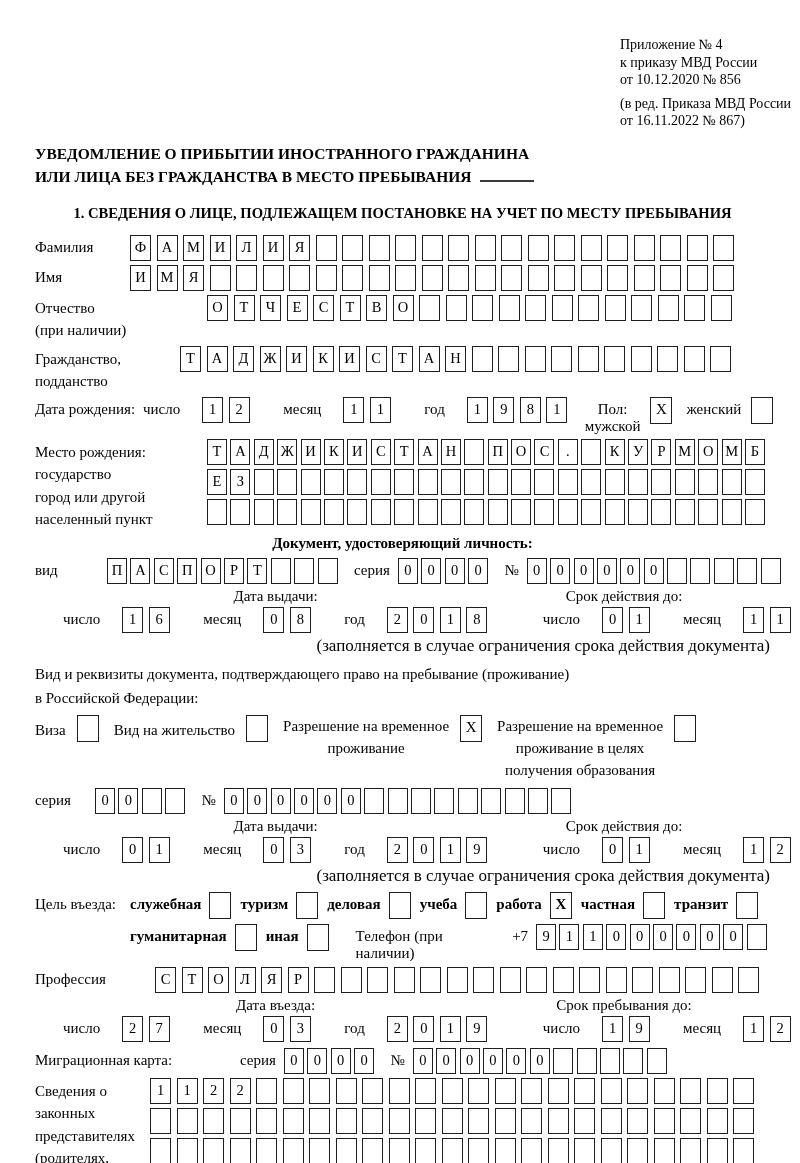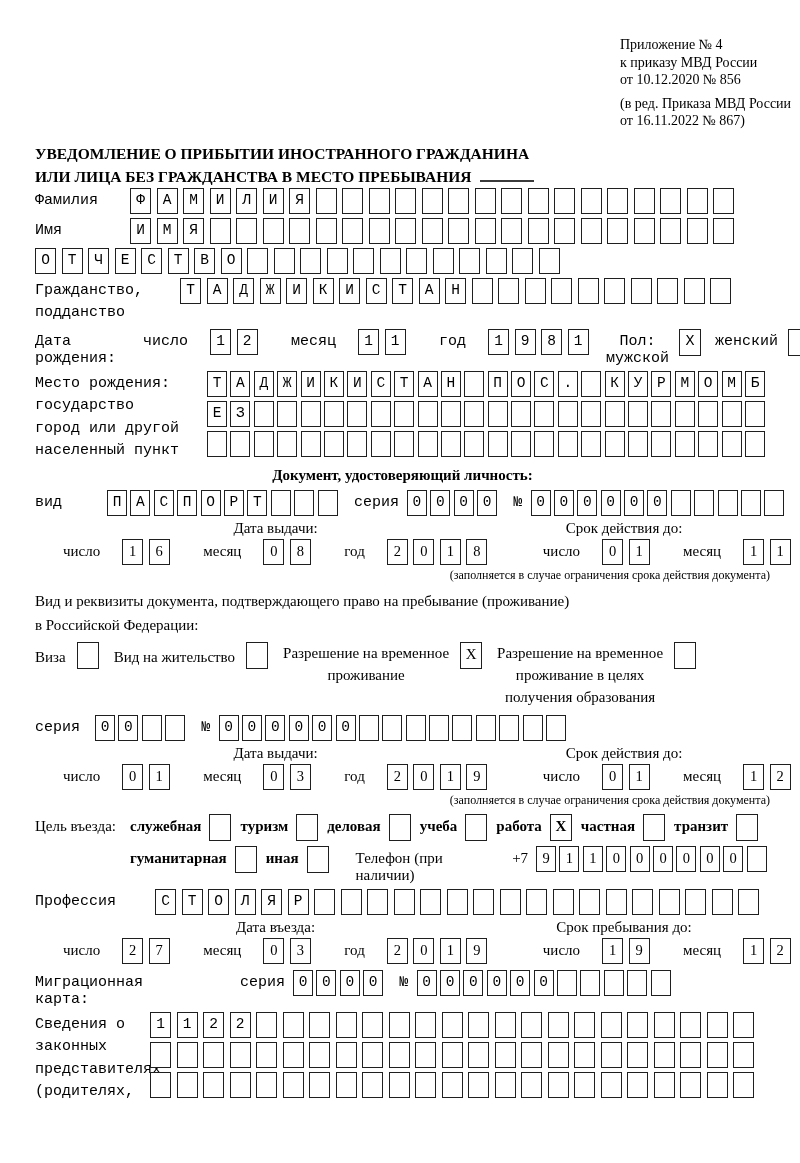--- a/index.html
+++ b/index.html
@@ -8,21 +8,21 @@
     font-family:"Liberation Serif","DejaVu Serif",serif;font-size:15px;
     overflow:hidden;
   }
   .page{box-sizing:border-box;padding:36px 30px 0 35px;}
   .top-block{margin-left:585px;width:190px;font-size:14px;line-height:17.5px;}
   .amend{margin-top:6px;}
   .form-label{text-align:right;font-weight:bold;font-size:15px;margin-top:13px;letter-spacing:.5px;padding-right:2px;}
   .title{margin-top:12px;font-weight:bold;font-size:15.5px;line-height:23px;}
   .blank{display:inline-block;width:54px;border-bottom:2.2px solid #3a3a3a;margin-left:9px;height:13px;}
   .section-heading{margin-top:17px;margin-bottom:13px;text-align:center;font-weight:bold;font-size:14.6px;}
-  .row{display:flex;align-items:flex-start;margin-bottom:4px;font-family:Liberation Mono, monospace;}
+  .row{display:flex;align-items:flex-start;margin-bottom:4px;}
   .lab{flex:0 0 auto;padding-top:4px;}
   .w60{width:60px;}.w72{width:72px;}.w95{width:95px;}.w115{width:115px;}.w120{width:120px;}.w145{width:145px;}.w150{width:150px;}.w170{width:172px;}
   .lab-block{flex:0 0 auto;line-height:22.5px;padding-top:2px;}
   .cells{display:inline-flex;flex:0 0 auto;}
   .cellrow{display:flex;margin-bottom:4px;}
   .cell{box-sizing:border-box;flex:0 0 auto;width:21px;height:26px;border:1.7px solid #1f1f1f;
         margin-right:5.5px;text-align:center;line-height:22px;font-size:14.5px;background:#fff;}
   .tight .cell{width:20px;margin-right:3.4px;}
   .cb{display:inline-block;box-sizing:border-box;flex:0 0 auto;width:22px;height:27px;border:1.7px solid #1f1f1f;
       text-align:center;line-height:23px;font-size:15px;background:#fff;}
@@ -30,21 +30,21 @@
   .dategroup{display:inline-flex;align-items:flex-start;gap:16px;}
   .dategroup .dlabel:first-child{margin-left:0;}
   .midlab{margin:0 8px 0 13px;padding-top:4px;flex:0 0 auto;}
   .center-bold{text-align:center;font-weight:bold;margin:4px 0 6px;}
   .dates{margin:3px 0 6px;}
   .heads{display:flex;margin-bottom:2px;}
   .h1{width:330px;margin-left:80px;text-align:center;}
   .h2{width:300px;margin-left:42px;text-align:center;}
   .groups{display:flex;padding-left:28px;}
   .dategroup.right{margin-left:50px;}
-  .note{text-align:right;font-size:12px;margin-top:3px;padding-right:0;}
+  .note{text-align:right;font-size:17px;margin-top:3px;padding-right:0;}
   .para{margin:6px 0 5px;line-height:24px;}
   .visa-row{display:flex;align-items:flex-start;margin:3px 0 7px;}
   .vitem{display:inline-flex;align-items:flex-start;margin-right:15px;}
   .vitem .cb{margin-left:11px;}
   .vtext{display:inline-block;text-align:center;line-height:22px;}
   .vtext span{display:block;}
   .sex{display:inline-flex;align-items:flex-start;margin-left:12px;}
   .sex .slab{padding-top:4px;text-align:center;}
   .sex .cb{margin:0 14px 0 10px;}
   .purpose-row{display:flex;align-items:flex-start;margin-bottom:5px;}
@@ -70,20 +70,21 @@
   </div>
 
 
   <div class="title">
     <div>УВЕДОМЛЕНИЕ О ПРИБЫТИИ ИНОСТРАННОГО ГРАЖДАНИНА</div>
     <div>
       <span>ИЛИ ЛИЦА БЕЗ ГРАЖДАНСТВА В МЕСТО ПРЕБЫВАНИЯ</span><span class="blank"></span>
     </div>
   </div>
 
+  <div class="section-heading">1. СВЕДЕНИЯ О ЛИЦЕ, ПОДЛЕЖАЩЕМ ПОСТАНОВКЕ НА УЧЕТ ПО МЕСТУ ПРЕБЫВАНИЯ</div>
 
   <div class="row">
     <span class="lab w95">Фамилия</span>
     <span class="cells">
         <span class="cell">Ф</span>
         <span class="cell">А</span>
         <span class="cell">М</span>
         <span class="cell">И</span>
         <span class="cell">Л</span>
         <span class="cell">И</span>
@@ -130,20 +131,24 @@
         <span class="cell"></span>
         <span class="cell"></span>
         <span class="cell"></span>
         <span class="cell"></span>
         <span class="cell"></span>
         <span class="cell"></span>
       </span>
   </div>
 
   <div class="row">
+    <div class="lab-block w170">
+      <div>Отчество</div>
+      <div>(при наличии)</div>
+    </div>
     <span class="cells">
         <span class="cell">О</span>
         <span class="cell">Т</span>
         <span class="cell">Ч</span>
         <span class="cell">Е</span>
         <span class="cell">С</span>
         <span class="cell">Т</span>
         <span class="cell">В</span>
         <span class="cell">О</span>
         <span class="cell"></span>

